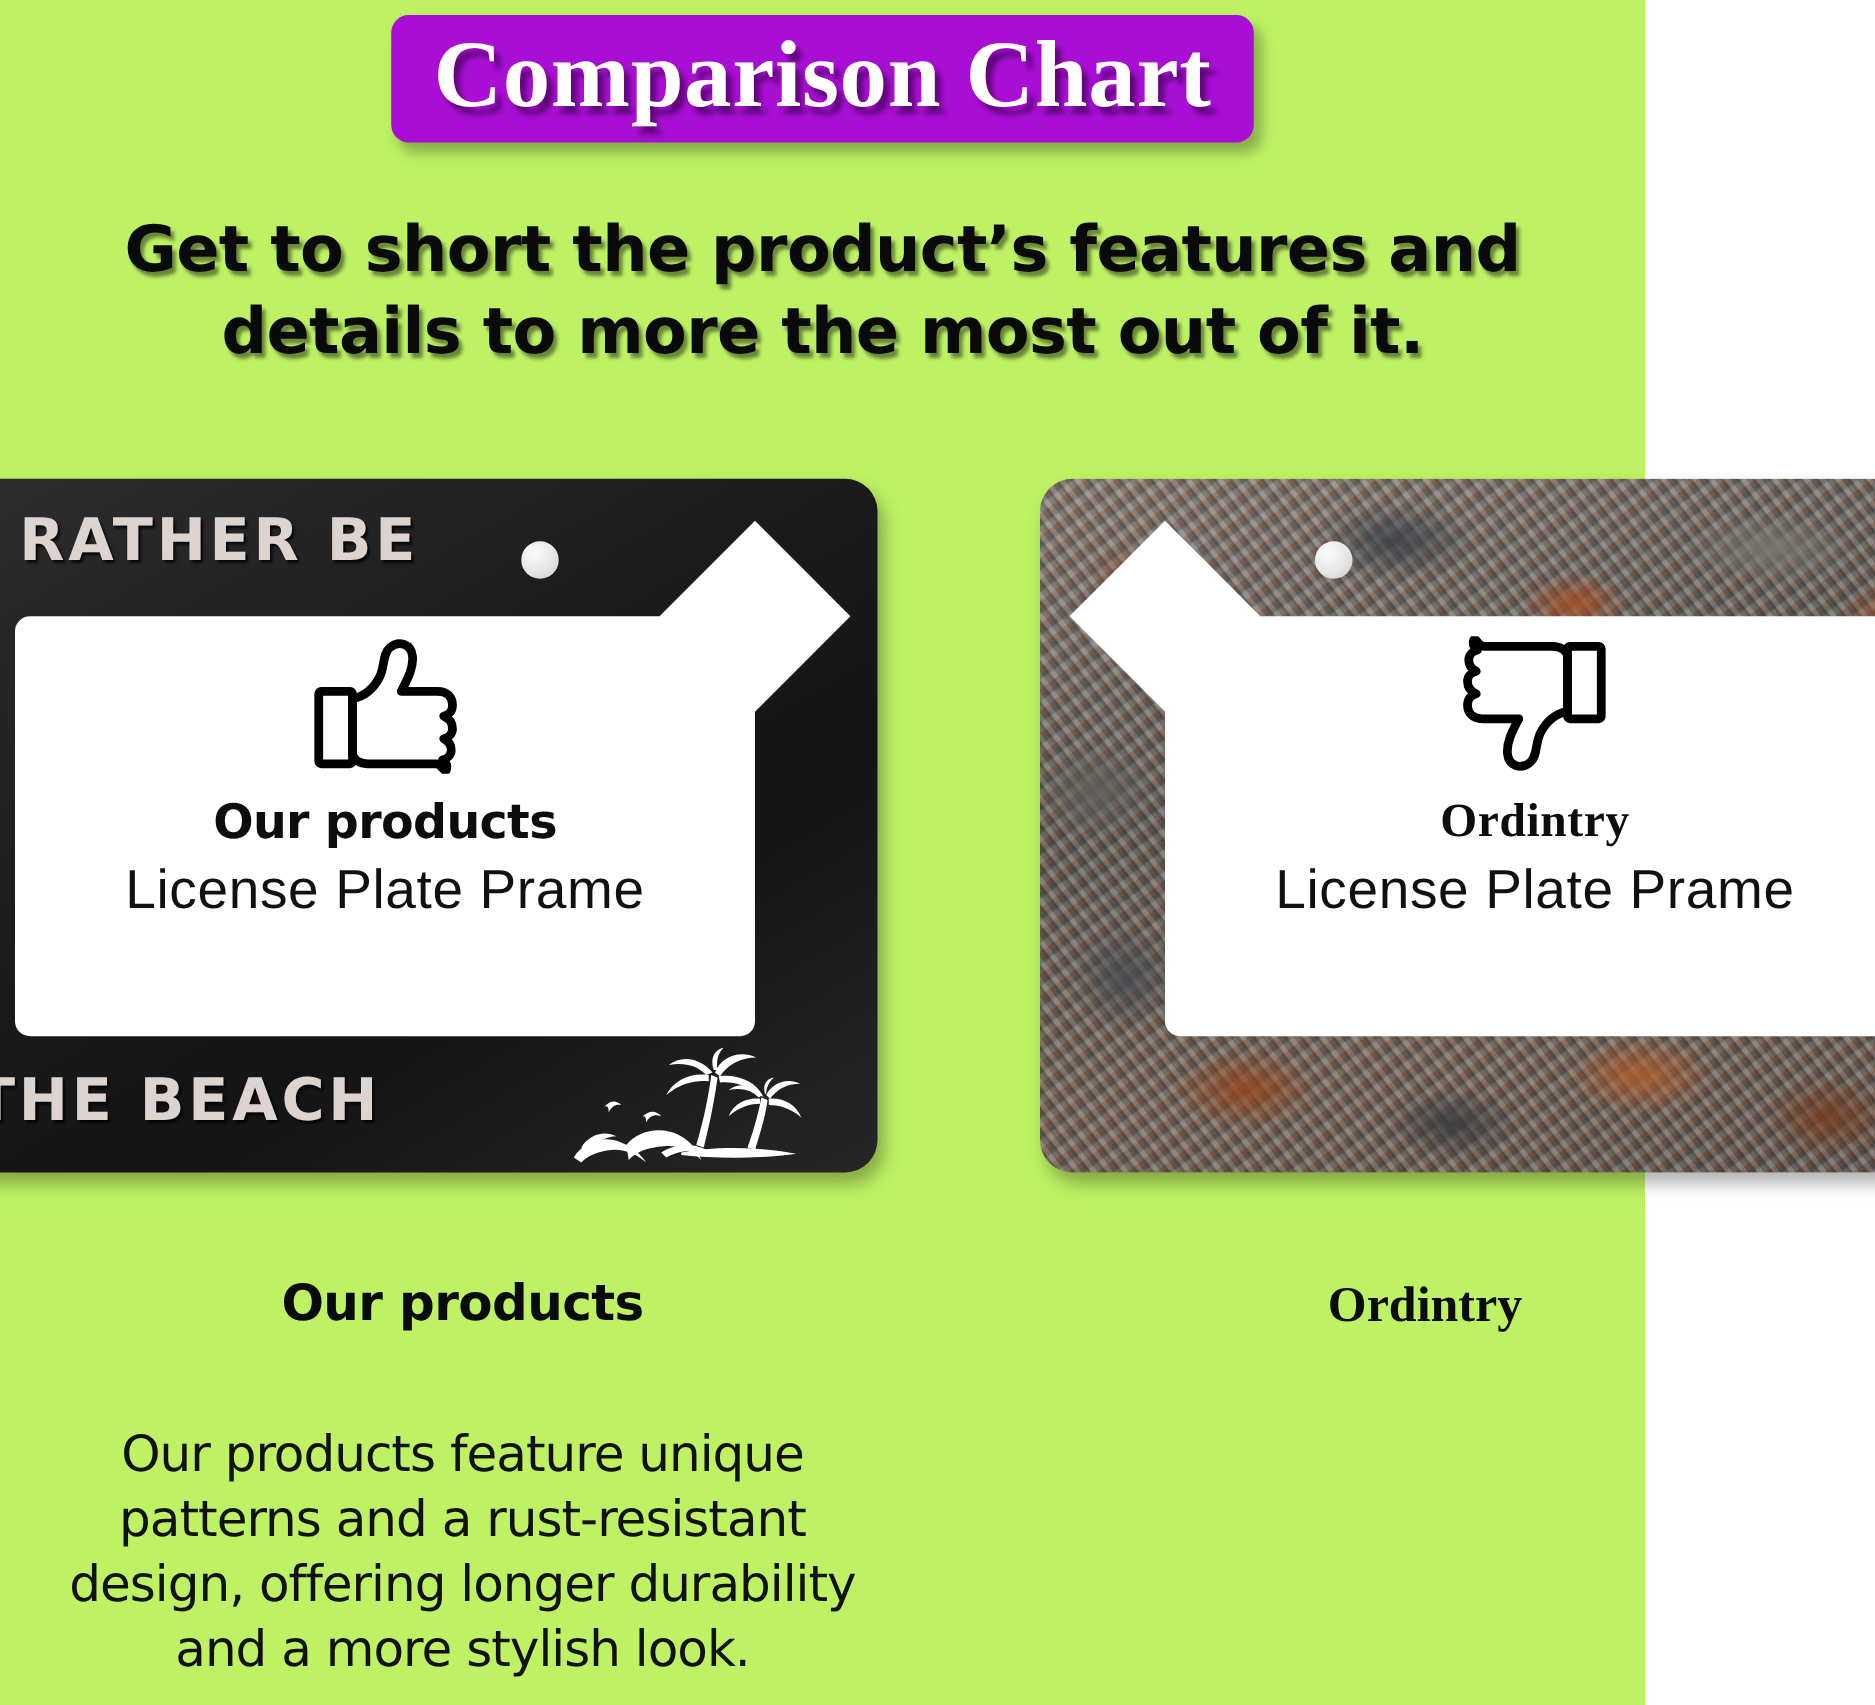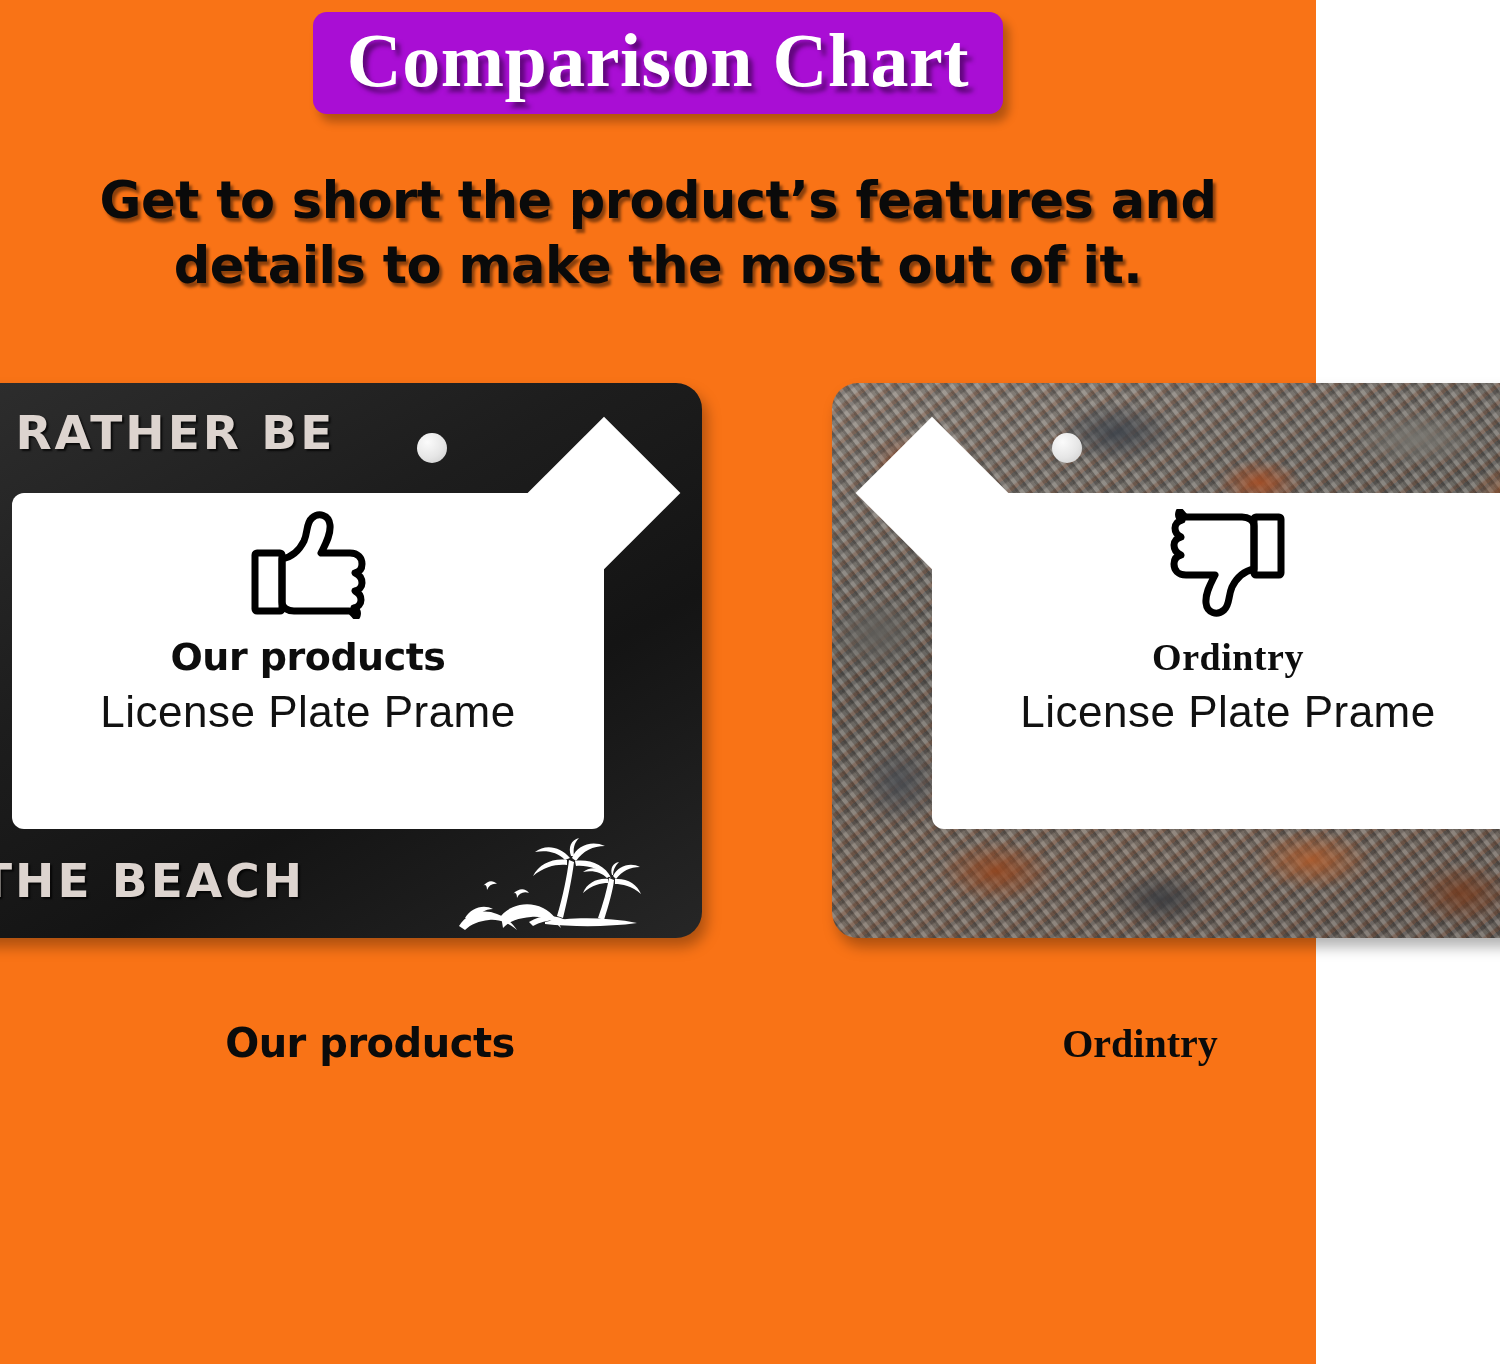--- a/index.html
+++ b/index.html
@@ -3,21 +3,21 @@
 <meta charset="utf-8">
 <style>
   * { box-sizing: border-box; margin: 0; padding: 0; }
   html, body {
     width: 1500px;
     height: 1364px;
     background: #ffffff;
     font-family: "Liberation Sans", sans-serif;
     overflow: hidden;
   }
-  .page { position: relative; width: 1316px; height: 1364px; background:#f97316; }
+  .page { position: relative; width: 1316px; height: 1364px; background:#bef264; }
 
   
   .title-wrap {
     position: absolute;
     left: 0; right: 0; top: 12px;
     display: flex; justify-content: center;
   }
   .title-banner {
     background: #a90ed4;
     border-radius: 14px;
@@ -214,21 +214,21 @@
 <div class="page">
 
   <div class="title-wrap">
     <div class="title-banner">
       <div class="title-text">Comparison Chart</div>
     </div>
   </div>
 
   <div class="subtitle">
     <div>Get to short the product’s features and</div>
-    <div>details to make the most out of it.</div>
+    <div>details to more the most out of it.</div>
   </div>
 
   <div class="frames">
 
     <div class="frame frame-left">
 
       <div class="frame-text frame-text-top">D RATHER BE</div>
 
       <div class="frame-text frame-text-bottom">THE BEACH</div>
 
@@ -314,19 +314,20 @@
           <div class="plate-sub">License Plate Prame</div>
         </div>
       </div>
       <div class="hole hole-right"></div>
     </div>
   </div>
 
   <div class="cols">
     <div class="col col-left">
       <div class="col-title ours">Our products</div>
+      <div class="col-body">Our products feature unique patterns and a rust-resistant design, offering longer durability and a more stylish look.</div>
     </div>
     <div class="col col-right">
       <div class="col-title ordin">Ordintry</div>
     </div>
   </div>
 
 </div>
 
 </body></html>

